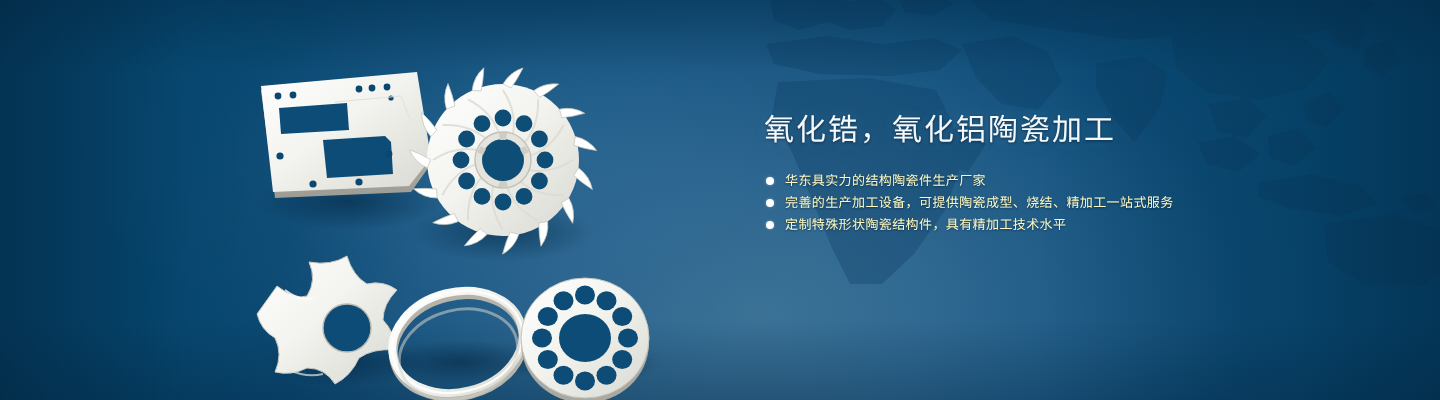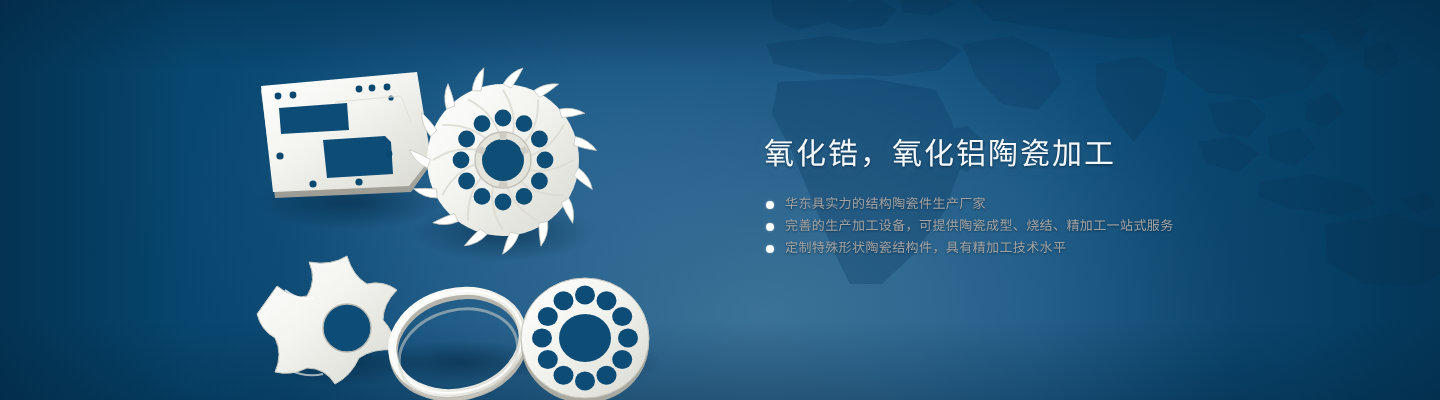--- a/index.html
+++ b/index.html
@@ -32,41 +32,40 @@
   }
   .worldmap{
     position:absolute;left:700px;top:-14px;width:760px;height:300px;
     opacity:.30;
   }
   .worldmap svg{width:100%;height:100%;display:block;}
   
   .products{position:absolute;left:235px;top:42px;width:470px;height:340px;}
   .products svg{width:100%;height:100%;display:block;overflow:visible;}
   
-  .textblock{position:absolute;left:764px;top:112px;width:600px;margin-top:24px;}
+  .textblock{position:absolute;left:764px;top:112px;width:600px;}
   .headline{
     font-size:30px;line-height:36px;color:#f4f8fb;letter-spacing:2px;
     font-weight:400;white-space:nowrap;
     text-shadow:0 1px 3px rgba(2,26,46,.65), 0 0 14px rgba(150,200,235,.18);
   }
   .bullets{margin:22px 0 0 2px;padding:0;list-style:none;}
   .bullets li{
     display:flex;align-items:center;
     height:22px;margin:0 0 0 0;
   }
   .dot{
     width:8px;height:8px;border-radius:50%;background:#ffffff;
     flex:0 0 8px;margin-right:11px;
     box-shadow:0 0 3px rgba(255,255,255,.35);
   }
   .btxt{
-    font-size:13px;line-height:22px;color:#a3a3a3;letter-spacing:.4px;
+    font-size:13px;line-height:22px;color:#fef9c3;letter-spacing:.4px;
     white-space:nowrap;
     text-shadow:0 1px 2px rgba(2,26,46,.55);
-    font-family:Liberation Mono, monospace;
   }
 </style>
 </head>
 <body>
 
 <div id="banner">
 
   <div class="bg-base"></div>
   <div class="bg-glow2"></div>
 

